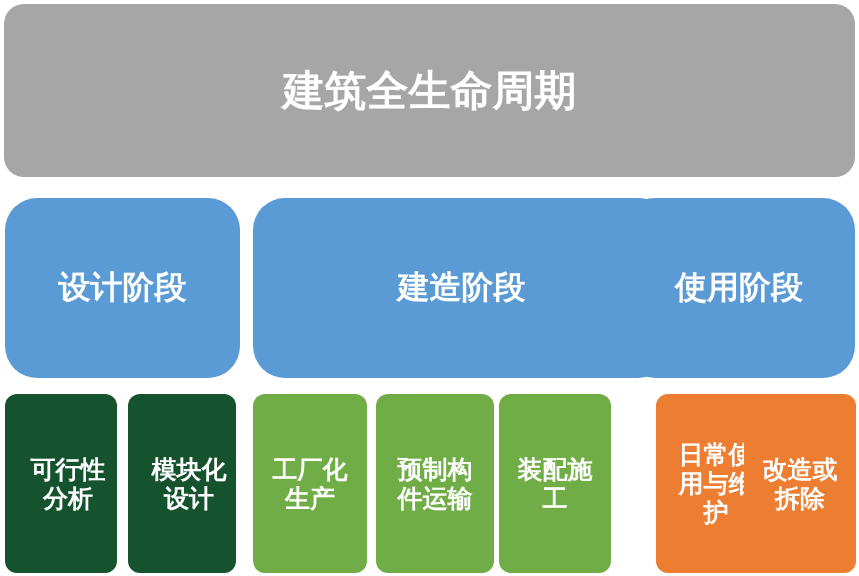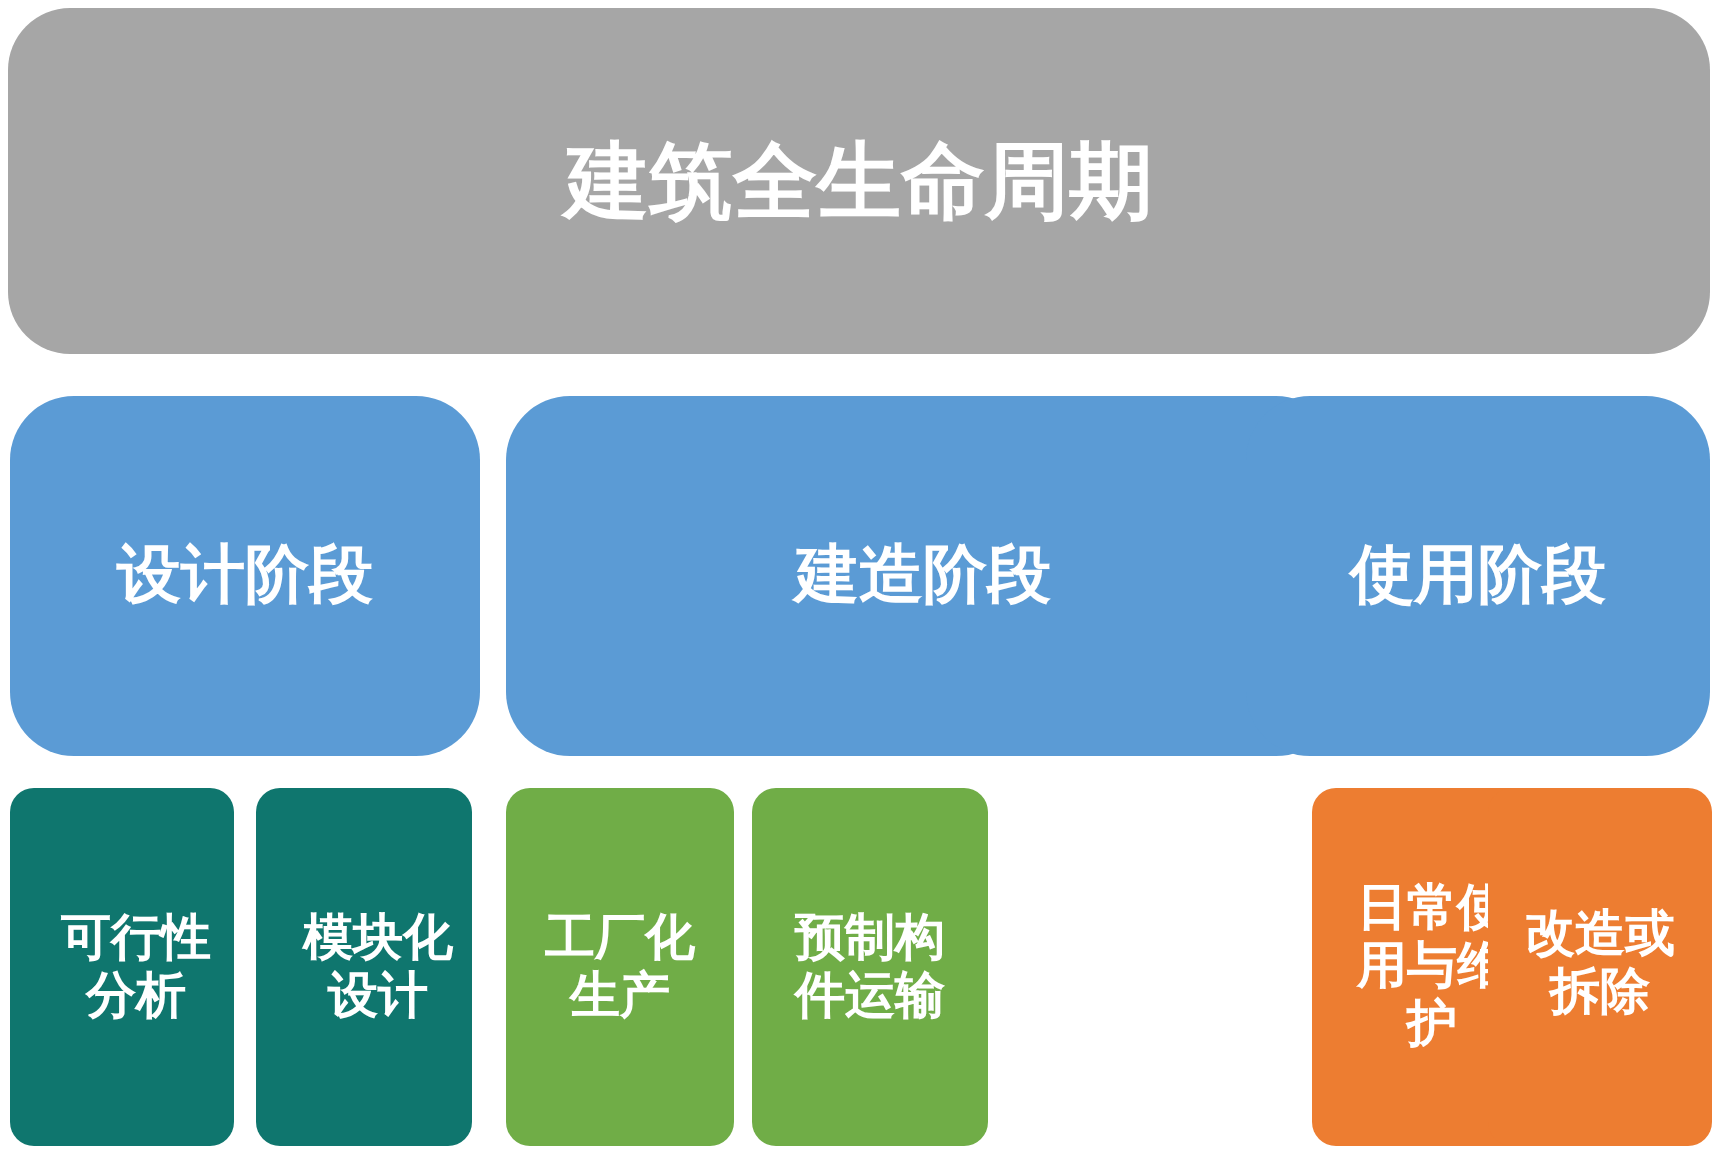--- a/index.html
+++ b/index.html
@@ -24,21 +24,21 @@
     font-weight: bold;
     text-align: center;
     box-sizing: border-box;
   }
   .title-box {
     left: 4px;
     top: 4px;
     width: 851px;
     height: 173px;
     background: #A6A6A6;
-    border-radius: 31px;
+    border-radius: 20px;
     font-size: 42px;
     letter-spacing: 0px;
   }
   .phase-box {
     top: 198px;
     height: 180px;
     background: #5B9BD5;
     border-radius: 32px;
     font-size: 32px;
   }
@@ -48,30 +48,30 @@
   .sub-box {
     top: 394px;
     height: 179px;
     border-radius: 12px;
     font-size: 25px;
     line-height: 1.15;
   }
   .sub-box .sub-label {
     white-space: pre-line;
   }
-  .sub-yellow { background: #0f766e; padding-left: 14px; }
+  .sub-yellow { background: #14532d; padding-left: 14px; }
   .sub-green  { background: #70AD47; }
   .sub-orange { background: #ED7D31; }
   .sub-1 { left: 5px;   width: 112px; }
   .sub-2 { left: 128px; width: 108px; }
   .sub-3 { left: 253px; width: 114px; }
   .sub-4 { left: 376px; width: 118px; }
   .sub-5 { left: 499px; width: 112px; }
   .sub-6 { left: 656px; width: 120px; align-items: center; }
-  .sub-7 { left: 744px; width: 112px; font-family: Liberation Mono, monospace; }
+  .sub-7 { left: 744px; width: 112px; }
 </style>
 </head>
 <body>
 
 <div class="canvas">
 
   <div class="box title-box">
     <span>建筑全生命周期</span>
   </div>
 
@@ -94,20 +94,24 @@
 设计</span>
   </div>
   <div class="box sub-box sub-green sub-3">
     <span class="sub-label">工厂化
 生产</span>
   </div>
   <div class="box sub-box sub-green sub-4">
     <span class="sub-label">预制构
 件运输</span>
   </div>
+  <div class="box sub-box sub-green sub-5">
+    <span class="sub-label">装配施
+工</span>
+  </div>
   <div class="box sub-box sub-orange sub-6">
     <span class="sub-label">日常使
 用与维
 护</span>
   </div>
   <div class="box sub-box sub-orange sub-7">
     <span class="sub-label">改造或
 拆除</span>
   </div>
 

